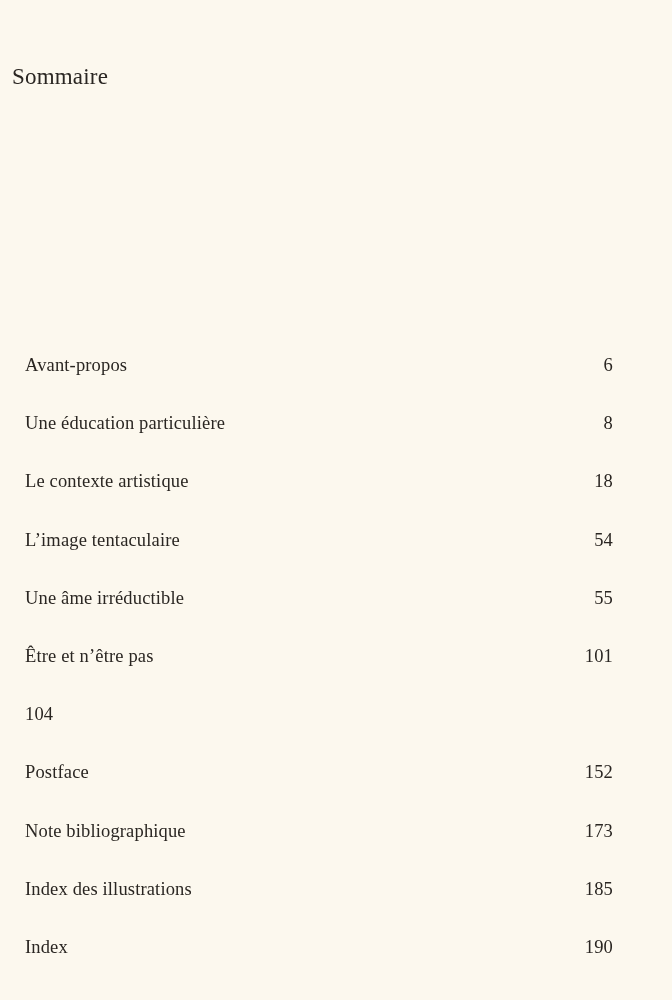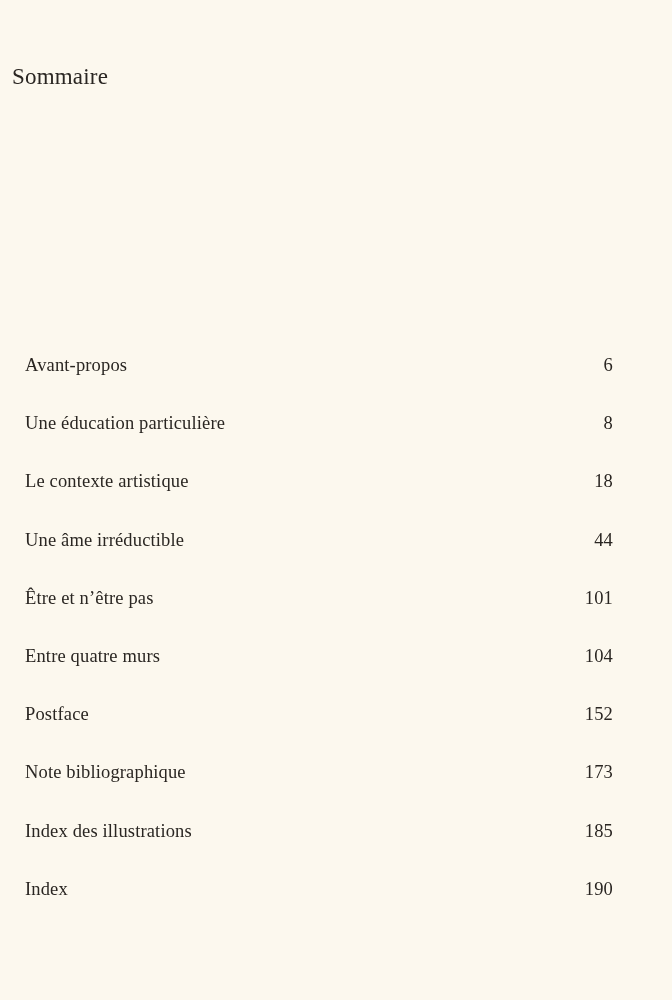--- a/index.html
+++ b/index.html
@@ -33,29 +33,32 @@
     </li>
   <li class="toc-row">
       <span>Une éducation particulière</span>
       <span class="toc-page">8</span>
     </li>
   <li class="toc-row">
       <span>Le contexte artistique</span>
       <span class="toc-page">18</span>
     </li>
   <li class="toc-row">
+      <span>L’image tentaculaire</span>
+      <span class="toc-page">54</span>
+    </li>
+  <li class="toc-row">
       <span>Une âme irréductible</span>
-      <span class="toc-page">44</span>
+      <span class="toc-page">55</span>
     </li>
   <li class="toc-row">
       <span>Être et n’être pas</span>
       <span class="toc-page">101</span>
     </li>
   <li class="toc-row">
-      <span>Entre quatre murs</span>
       <span class="toc-page">104</span>
     </li>
   <li class="toc-row">
       <span>Postface</span>
       <span class="toc-page">152</span>
     </li>
   <li class="toc-row">
       <span>Note bibliographique</span>
       <span class="toc-page">173</span>
     </li>

